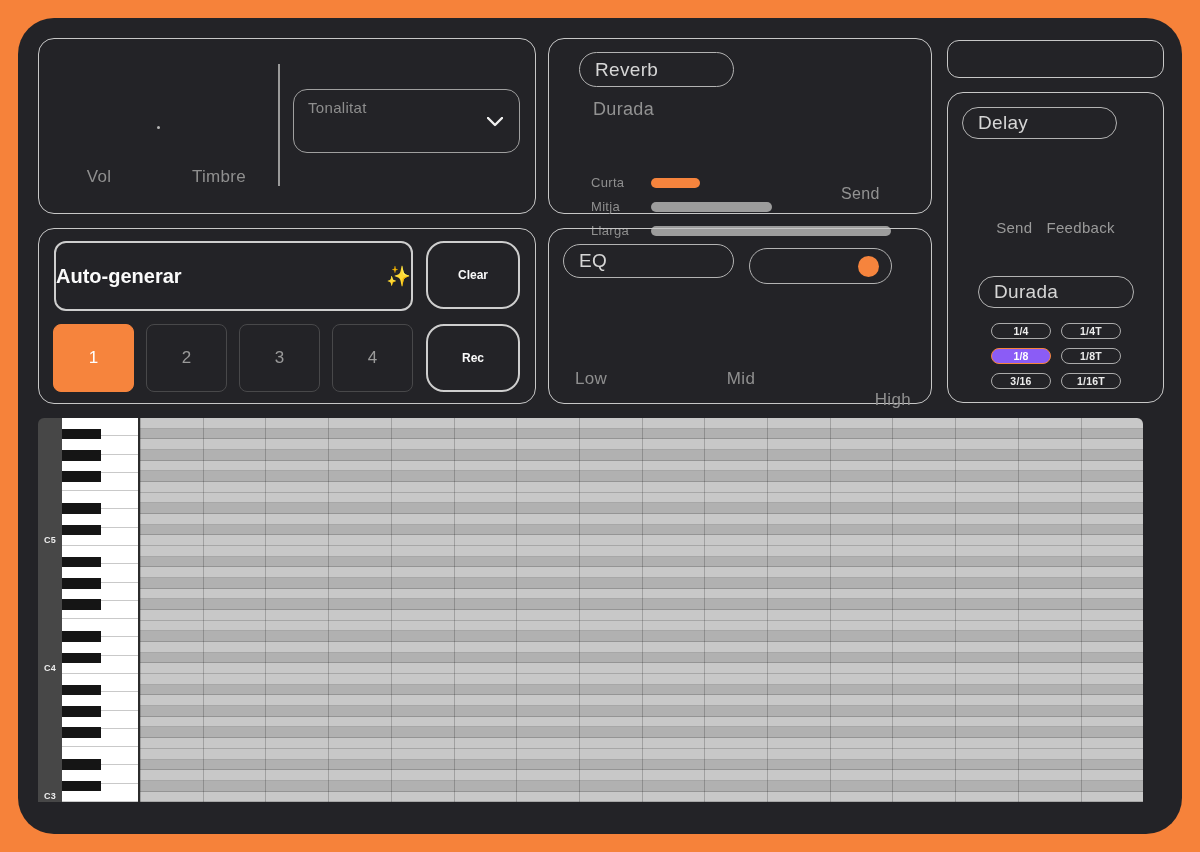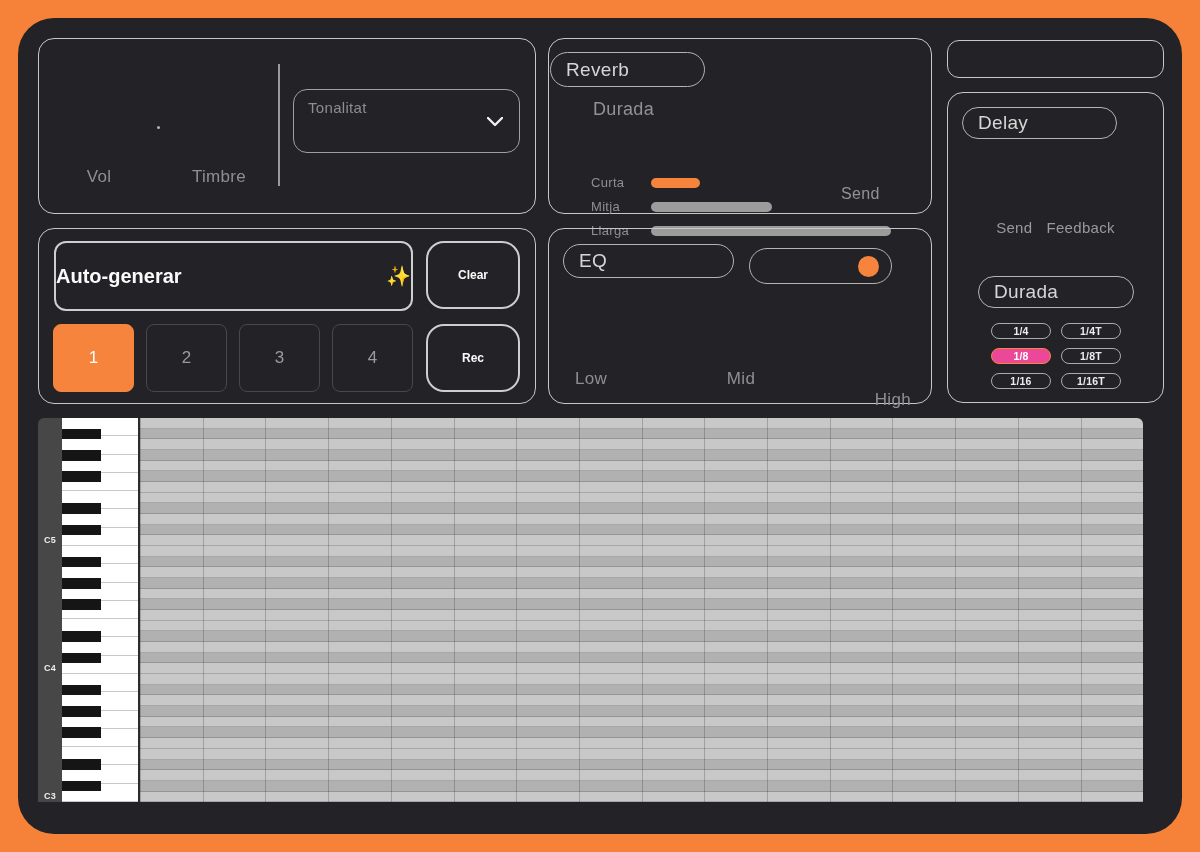--- a/index.html
+++ b/index.html
@@ -28,21 +28,21 @@
   .knob-dot { position:absolute; left:118px; top:87px; width:3px; height:3px; border-radius:50%; background:#b5b5b5; }
   .tonalitat { position:absolute; left:254px; top:50px; width:227px; height:64px;
                border:1.5px solid #9f9f9f; border-radius:14px; padding:9px 14px; cursor:pointer; }
   .tonalitat-label { font-size:15px; color:#8e8e8e; }
   .tonalitat-value { font-size:20px; color:#f3f3f3; margin-top:2px; }
   .tonalitat .chev { position:absolute; right:16px; top:27px; }
 
   
   .fx-pill { position:absolute; height:35px; border:1.5px solid #b3b3b3; border-radius:18px;
              display:flex; align-items:center; padding-left:15px; font-size:19px; color:#d6d6d6; }
-  .reverb-pill { left:1px; top:13px; width:155px; }
+  .reverb-pill { left:30px; top:13px; width:155px; }
   .eq-pill     { left:14px; top:15px; width:171px; height:34px; }
   .delay-pill  { left:14px; top:14px; width:155px; height:32px; }
   .durada-pill { left:30px; top:183px; width:156px; height:32px; }
 
   
   .reverb-durada { position:absolute; left:44px; top:60px; font-size:18px; color:#929292; }
   .rv-label-curta  { left:42px; top:136px; }
   .rv-label-mitja  { left:42px; top:160px; }
   .rv-label-llarga { left:42px; top:184px; }
   .rv-bar { position:absolute; left:102px; height:10px; border-radius:5px; background:#9c9c9c; cursor:pointer; }
@@ -62,21 +62,21 @@
 
   
   .delay-sends { position:absolute; top:126px; left:0; width:100%; display:flex;
                  justify-content:center; gap:14px; font-size:15px; color:#9a9a9a; }
   .divisions { position:absolute; left:43px; top:230px; display:grid;
                grid-template-columns:60px 60px; gap:9px 10px; }
   .div-btn { height:16px; border:1.5px solid #ababab; border-radius:9px; background:transparent;
              font-size:10.5px; font-weight:bold; color:#ececec; display:flex;
              align-items:center; justify-content:center; cursor:pointer;
              font-family:"Liberation Sans", sans-serif; letter-spacing:.02em; }
-  .div-btn.active { background:#ec4899; border-color:#f6843d; color:#fff; }
+  .div-btn.active { background:#8b5cf6; border-color:#f6843d; color:#fff; }
 
   
   .auto-btn { position:absolute; left:15px; top:12px; width:359px; height:70px;
               border:2px solid #cecece; border-radius:12px; background:transparent;
               display:flex; align-items:center; justify-content:space-between; gap:8px;
               font-size:20px; font-weight:bold; color:#fafafa; cursor:pointer;
               font-family:"Liberation Sans", sans-serif; }
   .sparkle { color:#f3c244; font-weight:normal; }
   .side-btn { position:absolute; left:387px; width:94px; height:68px; border:2px solid #cecece;
               border-radius:18px; background:transparent; font-size:12px; font-weight:bold;
@@ -145,21 +145,21 @@
       <div class="delay-sends">
         <span>Send</span>
         <span>Feedback</span>
       </div>
       <div class="fx-pill durada-pill">Durada</div>
       <div class="divisions">
         <button class="div-btn">1/4</button>
         <button class="div-btn">1/4T</button>
         <button class="div-btn active">1/8</button>
         <button class="div-btn">1/8T</button>
-        <button class="div-btn">1/16</button>
+        <button class="div-btn">3/16</button>
         <button class="div-btn">1/16T</button>
       </div>
     </div>
 
     <div class="panel panel-auto">
       <button class="auto-btn">
         <span>Auto-generar</span>
         <span class="sparkle">✨</span>
       </button>
       <button class="side-btn clear-btn">Clear</button>

